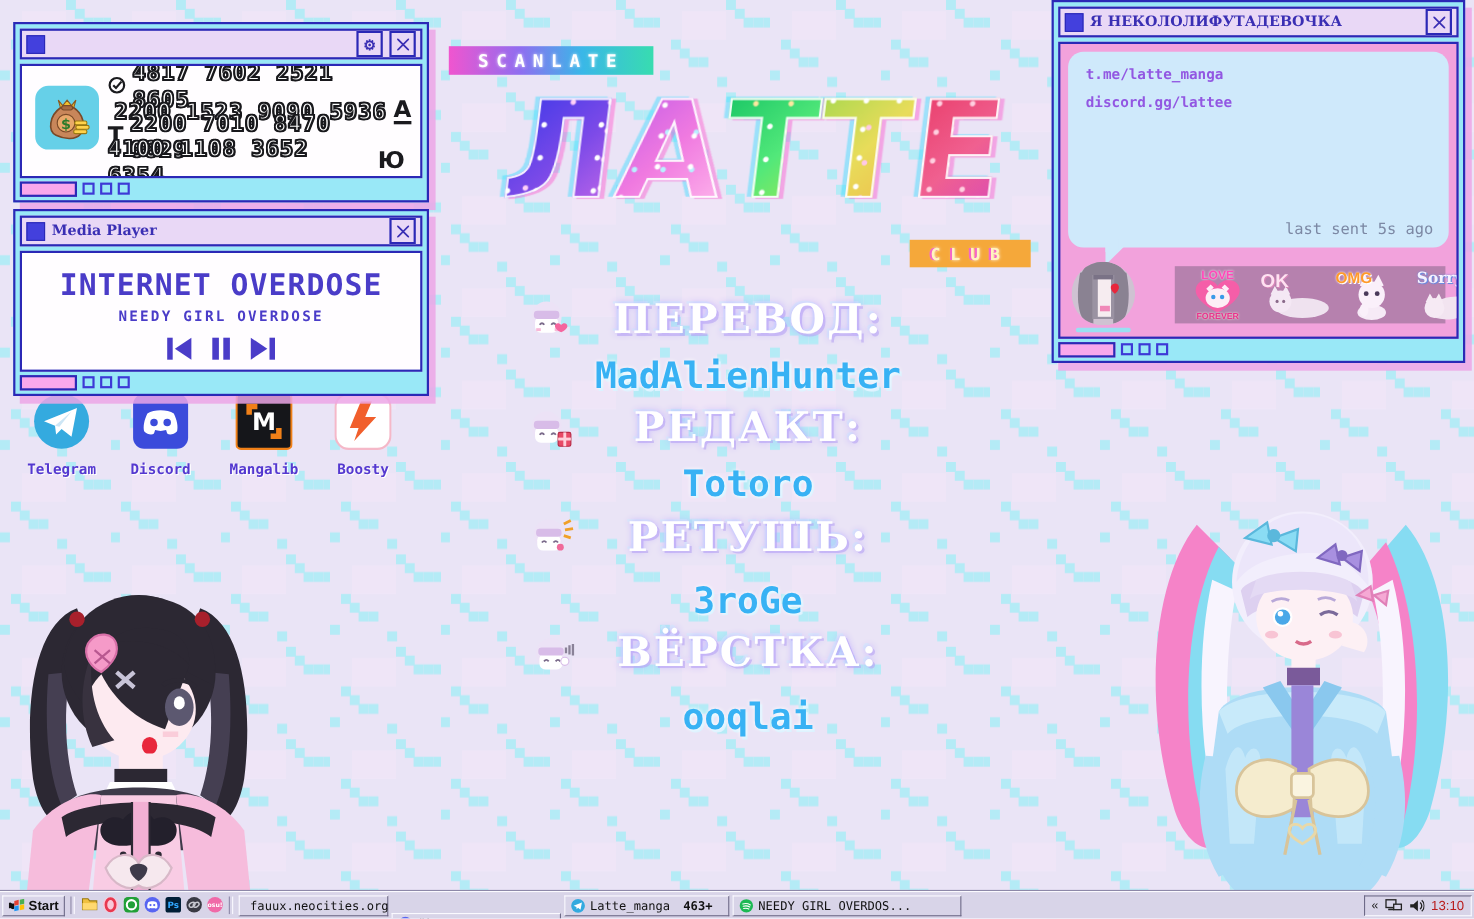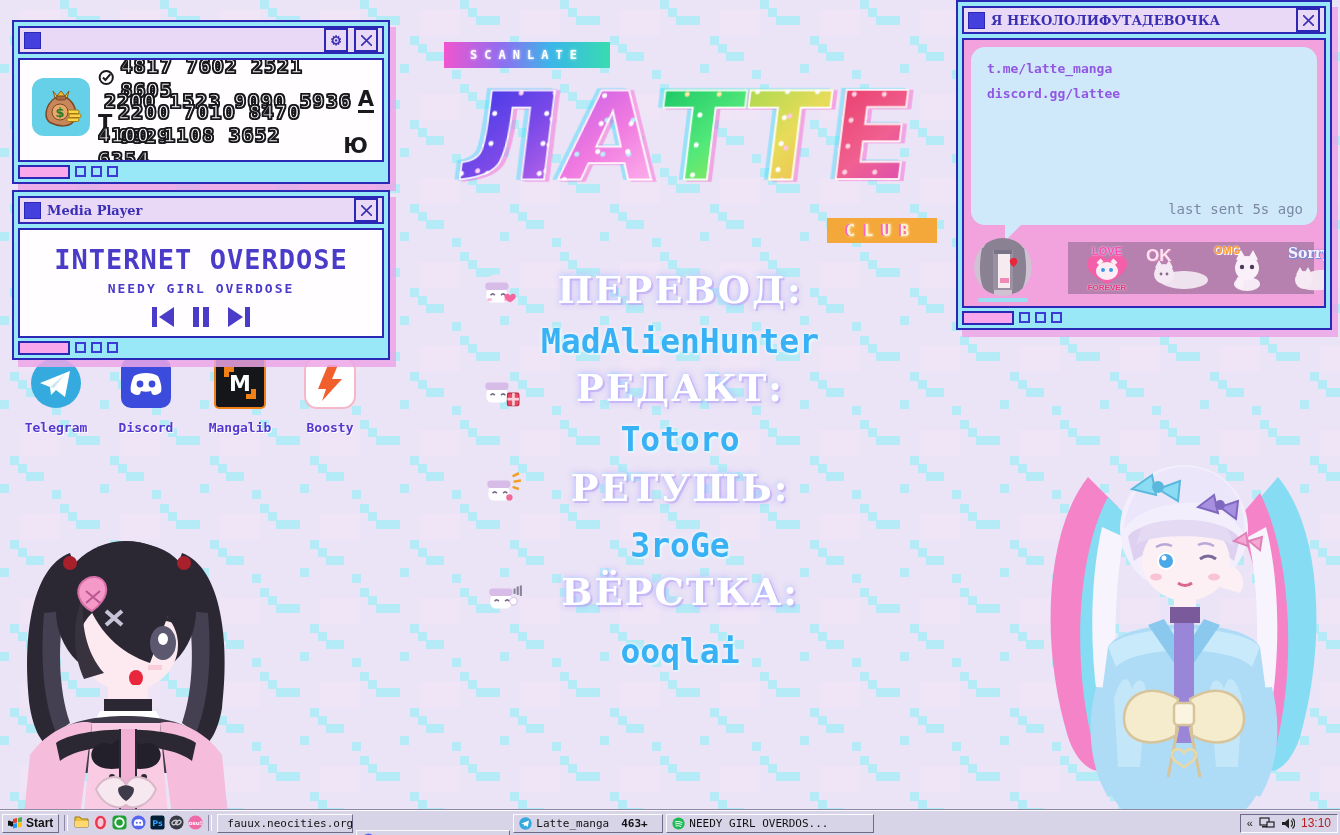--- a/index.html
+++ b/index.html
@@ -56,30 +56,30 @@
   .avbar{position:absolute;left:14px;bottom:4px;width:50px;height:4px;background:#9ae0f2;border-radius:2px;}
   .stickerstrip{position:absolute;left:104px;right:10px;bottom:12px;height:52px;background:rgba(122,96,128,.50);
             display:flex;align-items:center;justify-content:space-around;padding:0 4px;}
   .sticker{position:relative;width:70px;height:48px;cursor:pointer;}
   .stk-love1{position:absolute;top:1px;left:50%;transform:translateX(-50%);font-weight:900;font-size:11px;
             color:#ff49b8;text-shadow:0 0 2px #fff;}
   .stk-love2{position:absolute;bottom:0;left:50%;transform:translateX(-50%);font-weight:900;font-size:8px;
             color:#e8328e;text-shadow:0 0 2px #ffd;}
   .stk-ok{position:absolute;top:2px;left:4px;font-weight:900;font-size:17px;color:#ffe2f2;
             text-shadow:1px 1px 0 #d886b8;}
-  .stk-omg{position:absolute;top:0;left:2px;font-weight:900;font-size:11px;color:#ff9a2a;
+  .stk-omg{position:absolute;top:0;left:2px;font-weight:900;font-size:14px;color:#ff9a2a;
             text-shadow:0 0 2px #fff,1px 1px 0 #fff;}
   .stk-sorry{position:absolute;top:1px;left:6px;font-family:"DejaVu Serif",serif;font-weight:bold;
             font-size:14px;color:#f6f2ff;text-shadow:0 0 2px #6d8ce0,1px 1px 0 #6d8ce0;}
 
   
-  .scanlate{position:absolute;left:444px;top:42px;width:166px;height:26px;z-index:4;
+  .scanlate{position:absolute;left:408px;top:42px;width:186px;height:26px;z-index:4;
         background:linear-gradient(90deg,#f055cf,#8f6ef0 35%,#3ab7e8 65%,#38dcb0);
         display:flex;align-items:center;justify-content:center;
-        font-family:"DejaVu Sans Mono",monospace;font-weight:bold;font-size:12px;color:#fff;
+        font-family:"DejaVu Sans Mono",monospace;font-weight:bold;font-size:16px;color:#fff;
         letter-spacing:7px;text-shadow:0 0 3px rgba(255,255,255,.8);}
   .latte{position:absolute;left:436px;top:58px;width:500px;height:158px;z-index:3;display:flex;
         align-items:center;justify-content:center;transform:skewX(-7deg);
         font-family:"DejaVu Sans",sans-serif;font-weight:900;font-size:122px;line-height:1;
         filter:drop-shadow(4px 1px 0 rgba(255,70,200,.40)) drop-shadow(-4px -1px 0 rgba(60,220,255,.45));}
   .latte span{background-clip:text;-webkit-background-clip:text;color:transparent;
         -webkit-text-stroke:2px rgba(255,255,255,.92);padding:0 1px;}
   .lt0{background-image:radial-gradient(circle 2px at 30% 25%,#fff 0 2px,transparent 3px),
         radial-gradient(circle 2px at 70% 65%,#ffd0f8 0 2px,transparent 3px),
         linear-gradient(135deg,#3436e8,#7c4ae8 55%,#c86ae8);background-size:26px 30px,34px 26px,100% 100%;}

